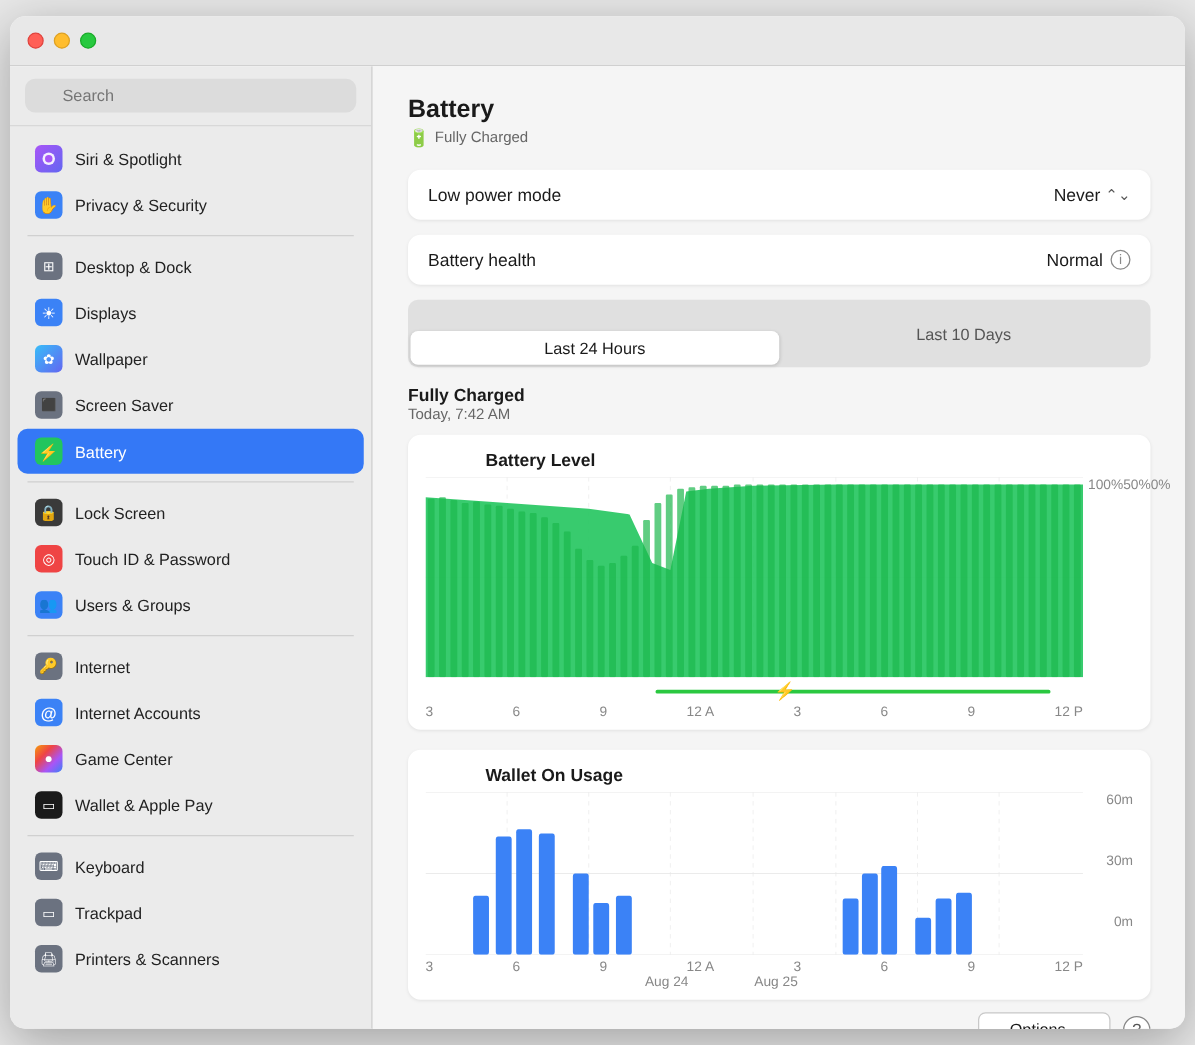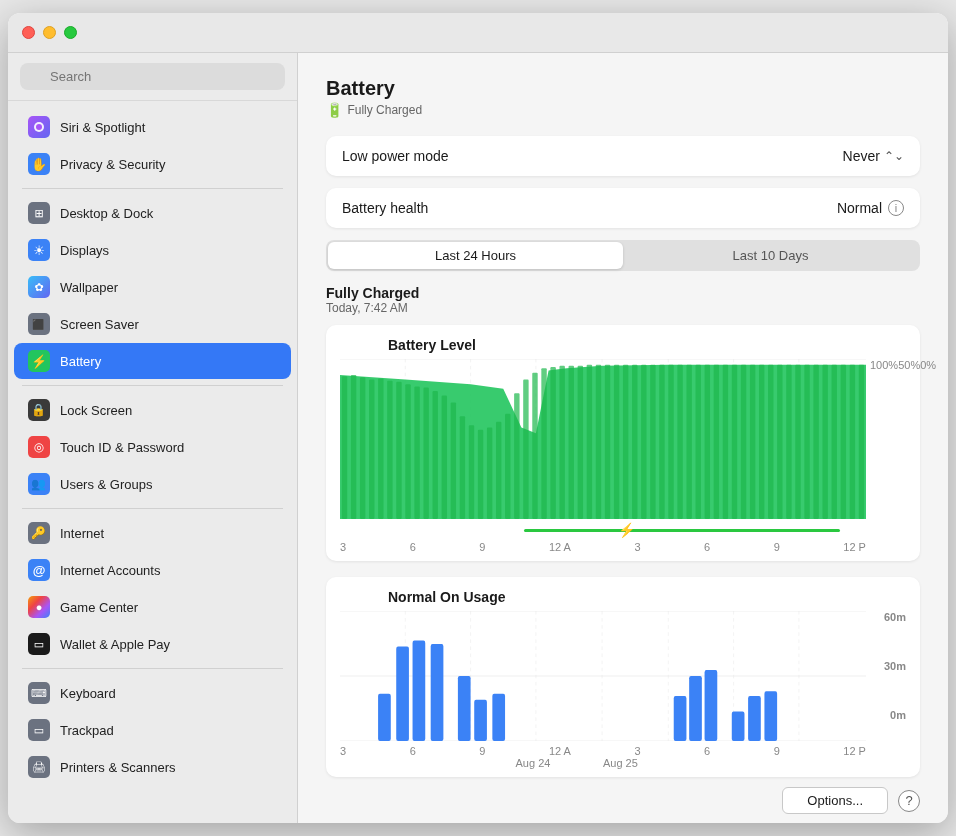--- a/index.html
+++ b/index.html
@@ -190,20 +190,21 @@
       border-radius: 6px;
       font-size: 13px;
       cursor: pointer;
       color: #555;
     }
     .tab-btn.active {
       background: white;
       color: #1a1a1a;
       font-weight: 500;
       box-shadow: 0 1px 3px rgba(0,0,0,0.15);
+      margin-top: 23px;
     }
     .fully-charged-text {
       font-size: 14px;
       font-weight: 600;
       color: #1a1a1a;
     }
     .today-time {
       font-size: 12px;
       color: #666;
       margin-bottom: 10px;
@@ -293,21 +294,20 @@
       right: 0;
       top: 0;
       bottom: 20px;
       display: flex;
       flex-direction: column;
       justify-content: space-between;
       font-size: 11px;
       color: #888;
       text-align: right;
       width: 36px;
-      font-weight: bold;
     }
     .usage-svg-wrapper {
       position: absolute;
       left: 0;
       right: 40px;
       top: 0;
       bottom: 0;
     }
     .usage-x-labels {
       display: flex;
@@ -623,21 +623,21 @@
           <span>9</span>
           <span>12 A</span>
           <span>3</span>
           <span>6</span>
           <span>9</span>
           <span>12 P</span>
         </div>
       </div>
 
       <div class="screen-usage-chart">
-        <div class="chart-section-title">Normal On Usage</div>
+        <div class="chart-section-title">Wallet On Usage</div>
         <div class="usage-chart-area">
           <div class="usage-svg-wrapper">
             <svg width="100%" height="100%" viewBox="0 0 580 110" preserveAspectRatio="none">
 
               <line x1="0" y1="0" x2="580" y2="0" stroke="#e0e0e0" stroke-width="0.5"></line>
               <line x1="0" y1="55" x2="580" y2="55" stroke="#e0e0e0" stroke-width="0.5"></line>
               <line x1="0" y1="110" x2="580" y2="110" stroke="#e0e0e0" stroke-width="0.5"></line>
 
               <line x1="72" y1="0" x2="72" y2="110" stroke="#e8e8e8" stroke-width="0.5" stroke-dasharray="3,3"></line>
               <line x1="144" y1="0" x2="144" y2="110" stroke="#e8e8e8" stroke-width="0.5" stroke-dasharray="3,3"></line>

